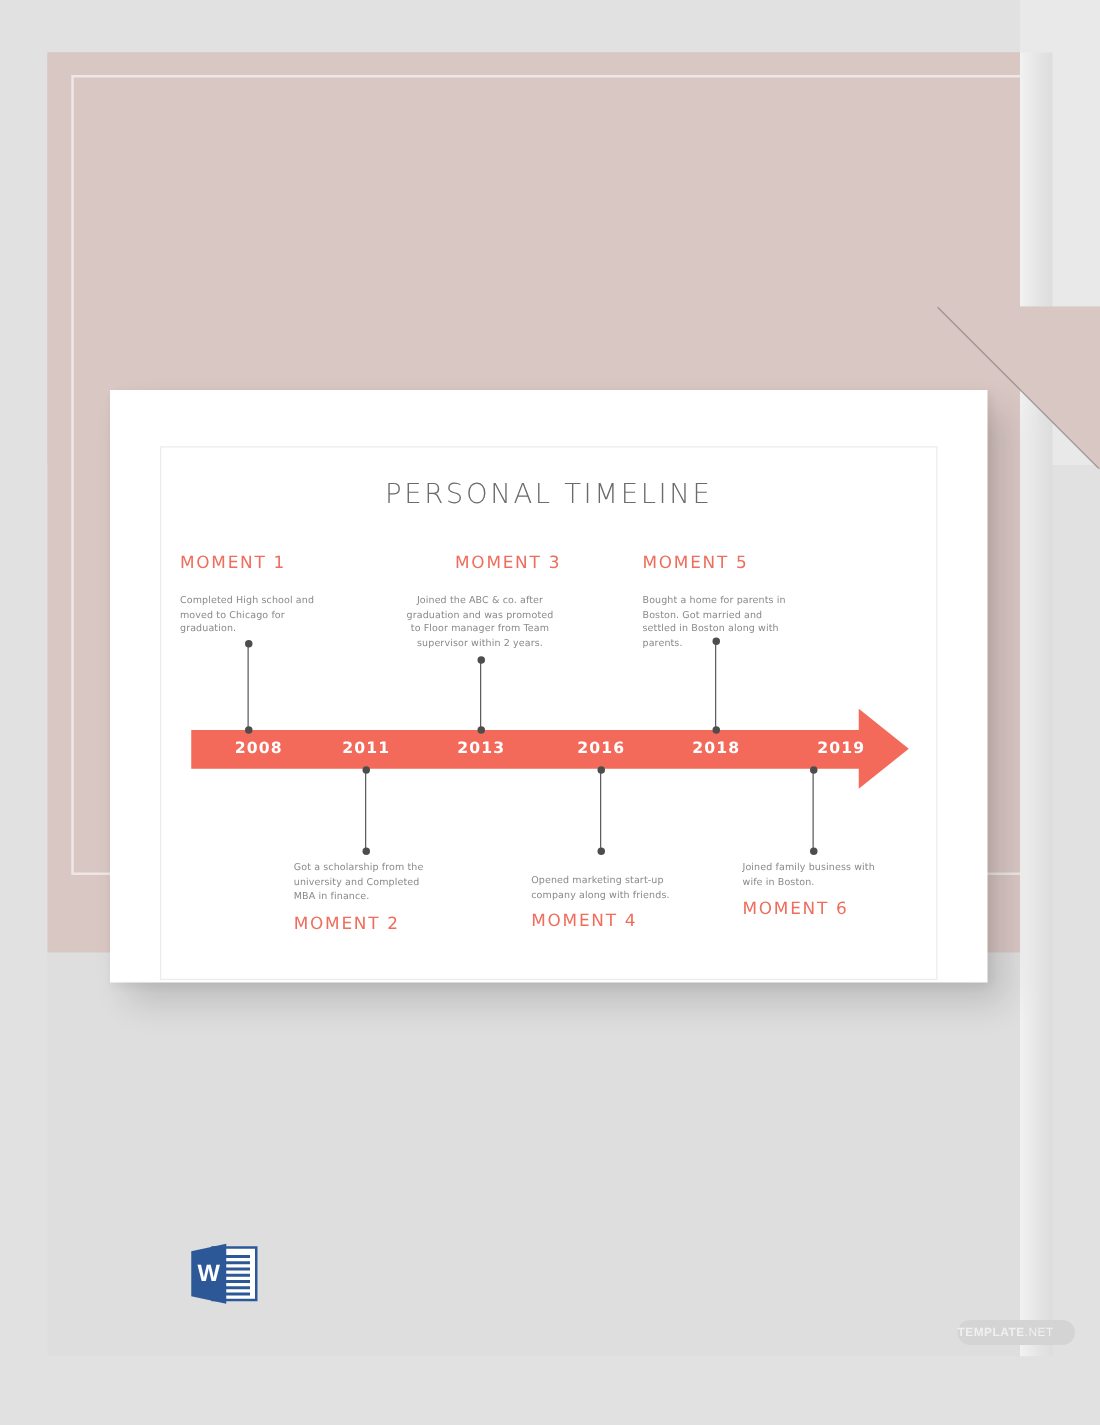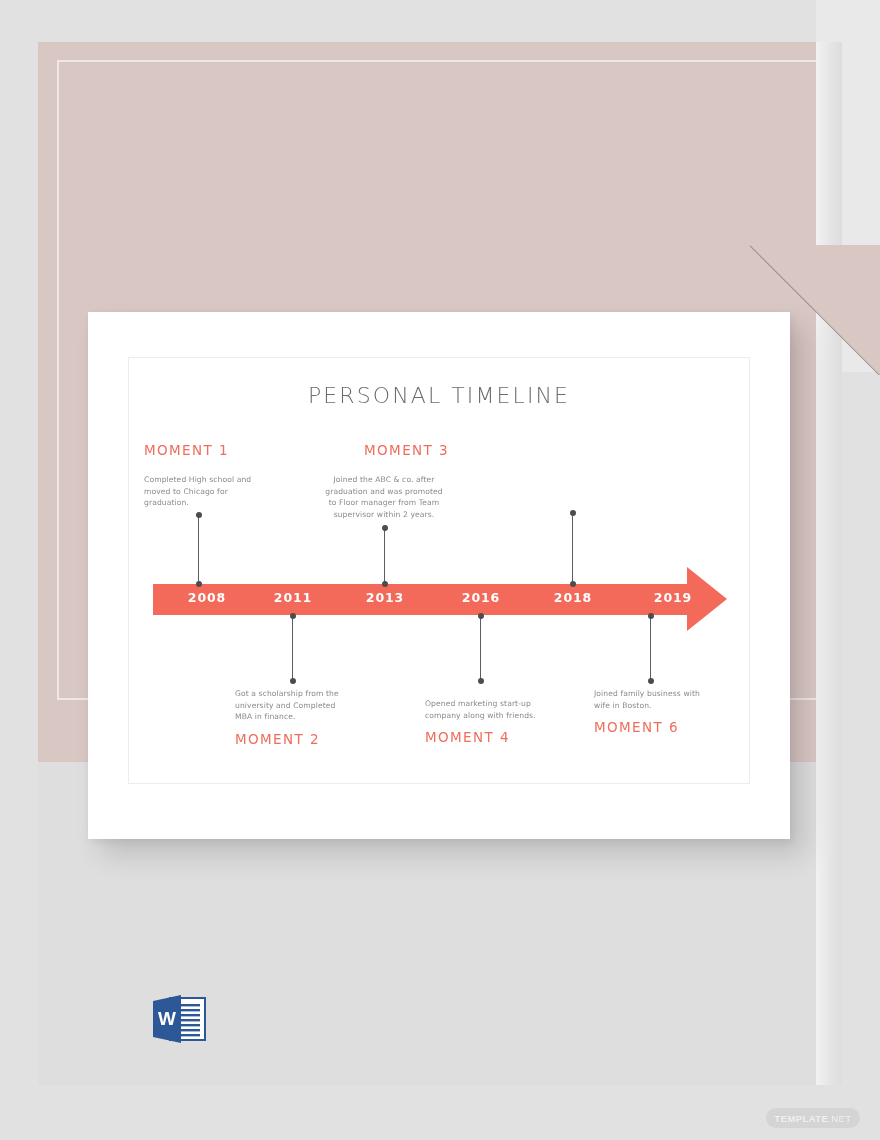--- a/index.html
+++ b/index.html
@@ -83,21 +83,21 @@
     position: absolute;
     left: 816px; top: 42px;
     width: 26px; height: 1043px;
     background: linear-gradient(90deg, #f2f2f2 0%, #e4e4e4 60%, #dddddd 100%);
   }
 
   
   #doc-card {
     position: absolute;
     left: 88px; top: 312px;
-    width: 702px; height: 527px;
+    width: 702px; height: 474px;
     background: #ffffff;
     box-shadow: 14px 16px 26px rgba(0,0,0,0.14),
                 2px 3px 8px rgba(0,0,0,0.07);
   }
 
   
   #doc-inner {
     position: absolute;
     left: 40px; top: 45px;
     width: 622px; height: 427px;
@@ -195,27 +195,27 @@
   
   #word-icon {
     position: absolute;
     left: 148px; top: 992px;
     width: 64px; height: 54px;
   }
 
   
   #watermark {
     position: absolute;
-    left: 766px; top: 1108px;
+    left: 766px; top: 1056px;
     width: 94px; height: 20px;
     border-radius: 10px;
     background: #d4d4d4;
     display: flex;
     align-items: center;
-    justify-content: center;
+    justify-content: flex-start;
   }
   #watermark span {
     font-family: "Liberation Sans", sans-serif;
     font-size: 9.5px;
     letter-spacing: 0.4px;
     color: #f0f0f0;
     font-weight: bold;
   }
   #watermark span i {
     font-style: normal;
@@ -285,20 +285,24 @@
         <div class="moment top" style="left:15px; top:84px; width:150px;">
           <div class="moment-title">MOMENT 1</div>
           <div class="moment-desc" style="width:112px">Completed High school and moved to Chicago for graduation.</div>
         </div>
 
         <div class="moment top" style="left:195px; top:84px; width:165px;text-align:center;">
           <div class="moment-title">MOMENT 3</div>
           <div class="moment-desc" style="width:120px">Joined the ABC &amp; co. after graduation and was promoted to Floor manager from Team supervisor within 2 years.</div>
         </div>
 
+        <div class="moment top" style="left:385px; top:84px; width:165px;">
+          <div class="moment-title">MOMENT 5</div>
+          <div class="moment-desc" style="width:120px">Bought a home for parents in Boston. Got married and settled in Boston along with parents.</div>
+        </div>
 
         <div class="moment bottom" style="left:106px; top:330px; width:160px;">
           <div class="moment-desc" style="width:112px">Got a scholarship from the university and Completed MBA in finance.</div>
           <div class="moment-title">MOMENT 2</div>
         </div>
 
         <div class="moment bottom" style="left:296px; top:330px; width:160px;margin-top:10px;">
           <div class="moment-desc" style="width:112px">Opened marketing start-up company along with friends.</div>
           <div class="moment-title">MOMENT 4</div>
         </div>

